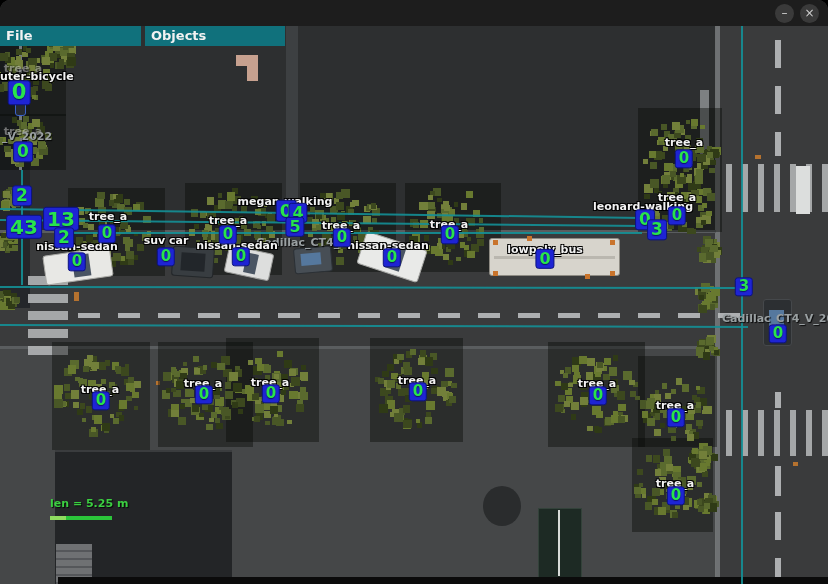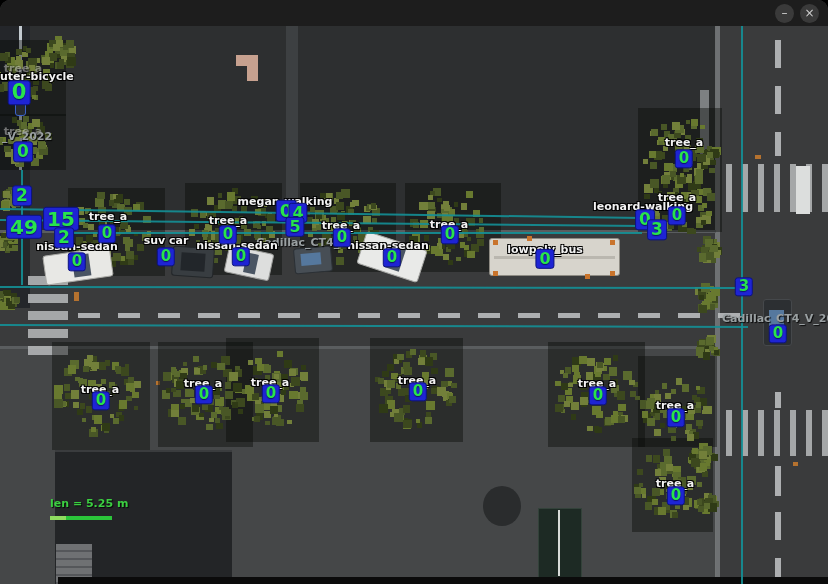--- a/index.html
+++ b/index.html
@@ -1380,22 +1380,22 @@
       <div class="map-label" style="left: 100px; top: 383px; transform: translateX(-50%);">tree_a</div>
       <div class="map-label" style="left: 203px; top: 377px; transform: translateX(-50%);">tree_a</div>
       <div class="map-label" style="left: 270px; top: 376px; transform: translateX(-50%);">tree_a</div>
       <div class="map-label" style="left: 417px; top: 374px; transform: translateX(-50%);">tree_a</div>
       <div class="map-label" style="left: 597px; top: 377px; transform: translateX(-50%);">tree_a</div>
       <div class="map-label" style="left: 675px; top: 399px; transform: translateX(-50%);">tree_a</div>
       <div class="map-label" style="left: 675px; top: 477px; transform: translateX(-50%);">tree_a</div>
       <div class="badge" style="left: 19px; top: 93px; font-size: 21px;">0</div>
       <div class="badge" style="left: 23px; top: 152px; font-size: 17px;">0</div>
       <div class="badge" style="left: 22px; top: 196px; font-size: 17px;">2</div>
-      <div class="badge" style="left: 24px; top: 227px; font-size: 20px;">49</div>
-      <div class="badge" style="left: 61px; top: 219px; font-size: 20px;">15</div>
+      <div class="badge" style="left: 24px; top: 227px; font-size: 20px;">43</div>
+      <div class="badge" style="left: 61px; top: 219px; font-size: 20px;">13</div>
       <div class="badge" style="left: 64px; top: 238px; font-size: 17px;">2</div>
       <div class="badge" style="left: 107px; top: 234px; font-size: 15px;">0</div>
       <div class="badge" style="left: 77px; top: 262px; font-size: 15px;">0</div>
       <div class="badge" style="left: 166px; top: 257px; font-size: 15px;">0</div>
       <div class="badge" style="left: 228px; top: 235px; font-size: 15px;">0</div>
       <div class="badge" style="left: 241px; top: 257px; font-size: 15px;">0</div>
       <div class="badge" style="left: 286px; top: 211px; font-size: 18px;">0</div>
       <div class="badge" style="left: 298px; top: 213px; font-size: 16px;">4</div>
       <div class="badge" style="left: 295px; top: 227px; font-size: 16px;">5</div>
       <div class="badge" style="left: 342px; top: 238px; font-size: 15px;">0</div>
@@ -1422,18 +1422,20 @@
       <line x1="60" y1="233" x2="642" y2="233" stroke="#149096" stroke-width="2" opacity=".9"></line>
       <line x1="0" y1="287" x2="748" y2="288" stroke="#149096" stroke-width="2" opacity=".9"></line>
       <line x1="0" y1="325" x2="748" y2="327" stroke="#149096" stroke-width="2" opacity=".9"></line>
       <line x1="742" y1="26" x2="742" y2="584" stroke="#149096" stroke-width="2" opacity=".9"></line>
       <line x1="22" y1="170" x2="22" y2="285" stroke="#149096" stroke-width="2" opacity=".9"></line>
     </svg>
 
   <div id="scale-label">len = 5.25 m</div>
   <div id="scale-bar"></div>
 
+  <div class="menubox" id="menu-file">File</div>
+  <div class="menubox" id="menu-objects">Objects</div>
 
   <div id="titlebar">
     <div class="winbtn" id="btn-min">–</div>
     <div class="winbtn" id="btn-close">×</div>
   </div>
 </div>
 
 </body></html>

